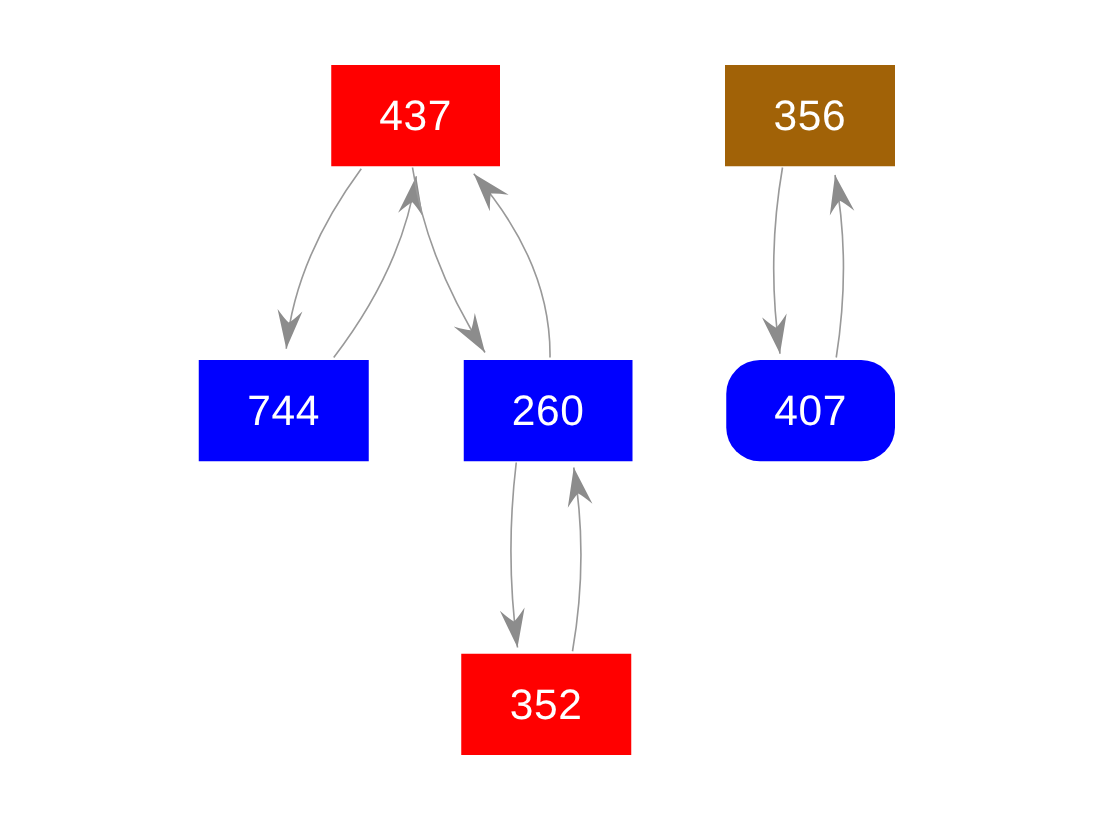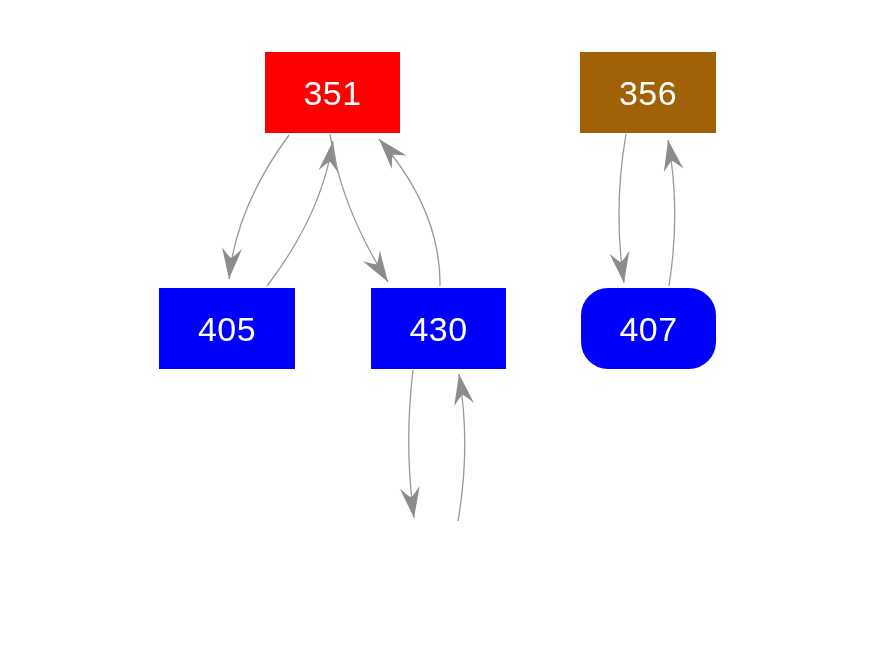--- a/index.html
+++ b/index.html
@@ -50,28 +50,31 @@
       <path d="M267,286 Q322,214 333,141" fill="none" stroke="#999999" stroke-width="1.3" marker-end="url(#arrowhead)"></path>
       <path d="M330,134 Q341,208 388,282" fill="none" stroke="#999999" stroke-width="1.3" marker-end="url(#arrowhead)"></path>
       <path d="M440,286 Q441,210 379,139" fill="none" stroke="#999999" stroke-width="1.3" marker-end="url(#arrowhead)"></path>
       <path d="M626,134 Q613,209 624,283" fill="none" stroke="#999999" stroke-width="1.3" marker-end="url(#arrowhead)"></path>
       <path d="M669,286 Q681,210 668,140" fill="none" stroke="#999999" stroke-width="1.3" marker-end="url(#arrowhead)"></path>
       <path d="M413,370 Q404,445 414,518" fill="none" stroke="#999999" stroke-width="1.3" marker-end="url(#arrowhead)"></path>
       <path d="M458,521 Q471,446 459,374" fill="none" stroke="#999999" stroke-width="1.3" marker-end="url(#arrowhead)"></path>
     </svg>
 
   <div class="node" style="left: 265px; top: 52px; width: 135px; height: 81px; background: rgb(255, 0, 0);">
-    <span class="node-label" style="color: rgb(255, 255, 255);">351</span>
+    <span class="node-label" style="color: rgb(255, 255, 255);">437</span>
   </div>
   <div class="node" style="left: 580px; top: 52px; width: 136px; height: 81px; background: #a16207;">
     <span class="node-label" style="color: rgb(255, 255, 255);">356</span>
   </div>
   <div class="node" style="left: 159px; top: 288px; width: 136px; height: 81px; background: rgb(0, 0, 255);">
-    <span class="node-label" style="color: rgb(255, 255, 255);">405</span>
+    <span class="node-label" style="color: rgb(255, 255, 255);">744</span>
   </div>
   <div class="node" style="left: 371px; top: 288px; width: 135px; height: 81px; background: rgb(0, 0, 255);">
-    <span class="node-label" style="color: rgb(255, 255, 255);">430</span>
+    <span class="node-label" style="color: rgb(255, 255, 255);">260</span>
   </div>
   <div class="node" style="left: 581px; top: 288px; width: 135px; height: 81px; background: rgb(0, 0, 255); border-radius: 27px;">
     <span class="node-label" style="color: rgb(255, 255, 255);">407</span>
+  </div>
+  <div class="node" style="left: 369px; top: 523px; width: 136px; height: 81px; background: rgb(255, 0, 0);">
+    <span class="node-label" style="color: rgb(255, 255, 255);">352</span>
   </div>
 
 </div>
 
 </body></html>

